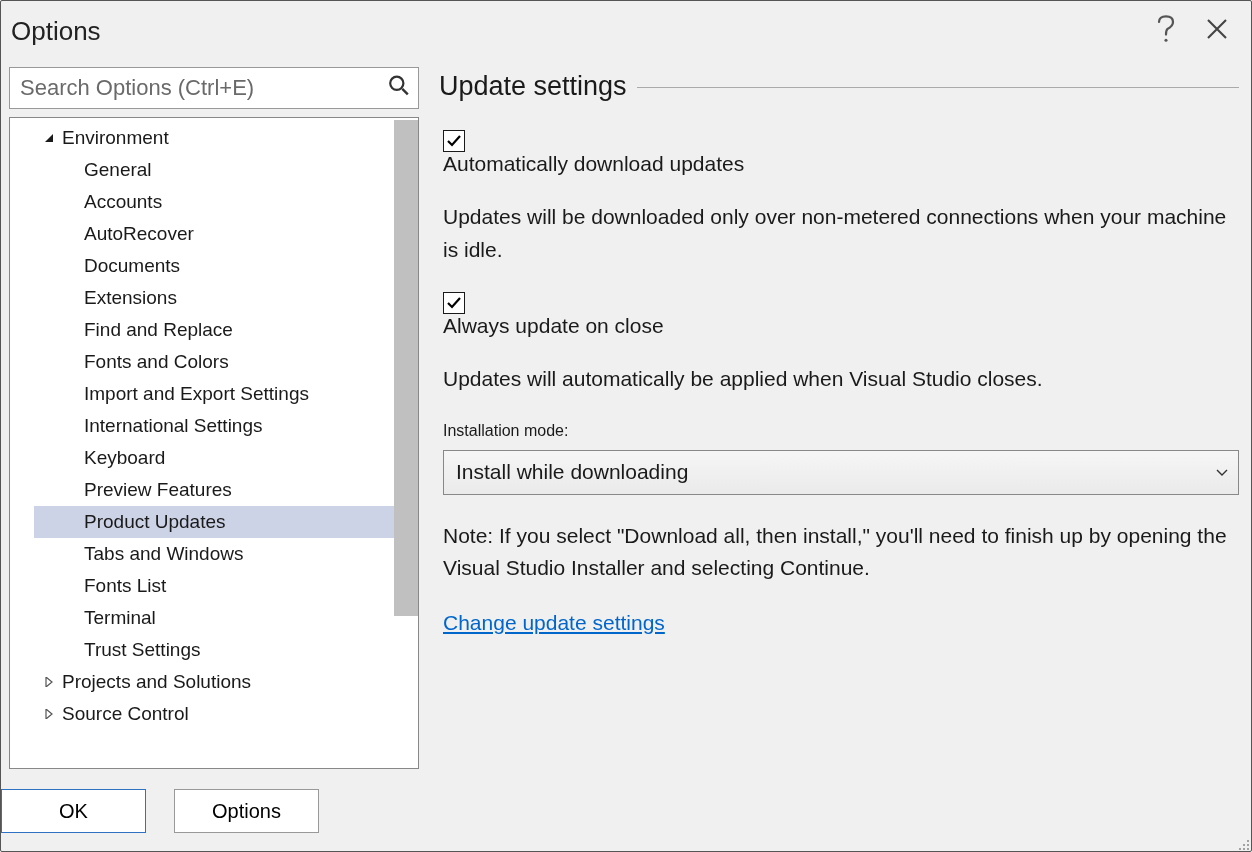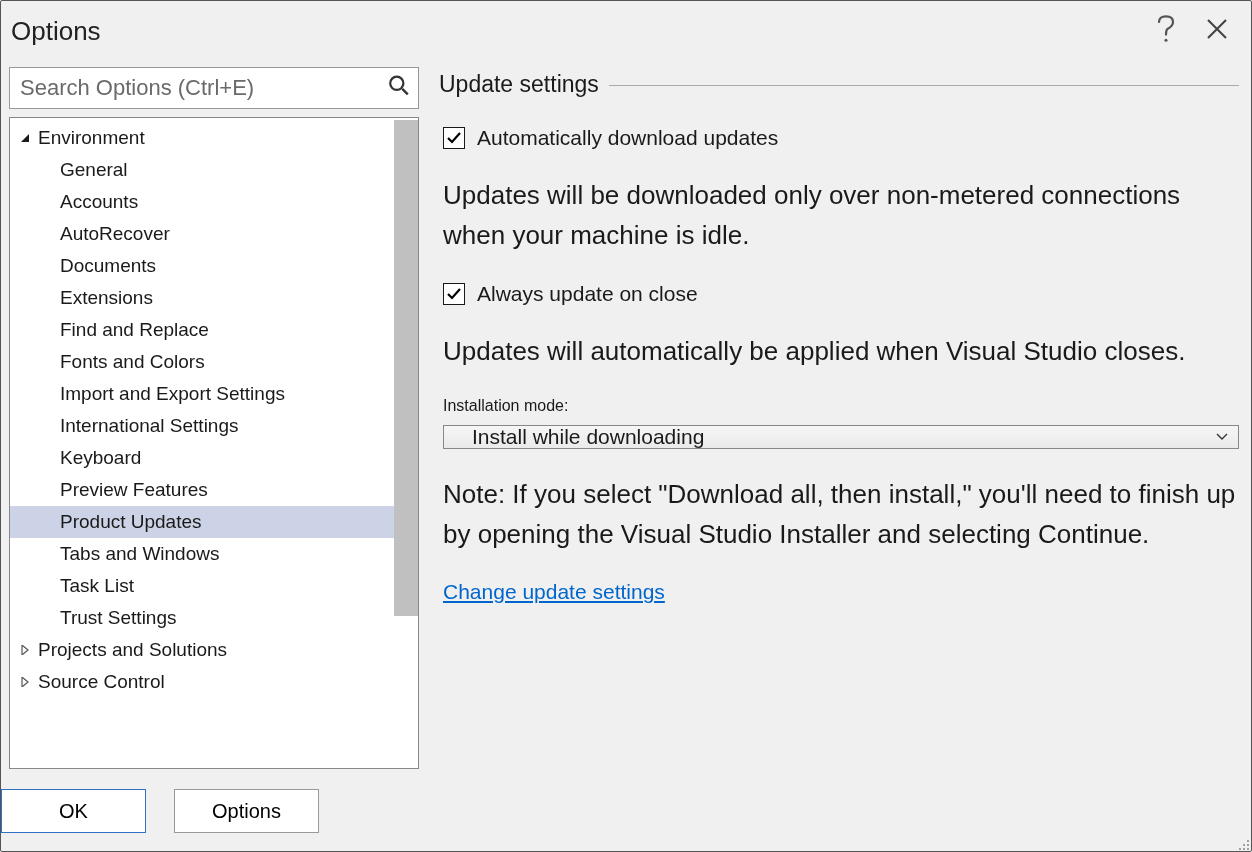--- a/index.html
+++ b/index.html
@@ -89,20 +89,21 @@
       border: 1px solid #888;
       background: #fff;
       flex: 1;
       overflow: hidden;
       position: relative;
     }
     .tree-inner {
       padding: 4px 0;
       height: 100%;
       overflow-y: hidden;
+      margin-left: 24px;
     }
     .tree-scrollbar {
       position: absolute;
       right: 0;
       top: 2px;
       width: 24px;
       height: 496px;
       background: #c0c0c0;
     }
     .tree-row {
@@ -121,52 +122,52 @@
       flex: 1;
       display: flex;
       flex-direction: column;
       padding-top: 4px;
     }
     .section-header {
       display: flex;
       align-items: center;
       gap: 10px;
       margin-bottom: 28px;
-      font-size: 23px;
+      font-size: 27px;
     }
     .section-line {
       flex: 1;
       height: 1px;
       background: #aaa;
       margin-top: 2px;
     }
     .settings-body { padding-left: 4px; font-size: 21px; }
-    .chk-row { display: flex; align-items: center; gap: 12px; margin-bottom: 8px; }
+    .chk-row { display: flex; align-items: flex-start; margin-bottom: 8px; flex-direction: column; }
     .checkbox {
       width: 22px;
       height: 22px;
       border: 1.5px solid #1a1a1a;
       display: inline-flex;
       align-items: center;
       justify-content: center;
       cursor: pointer;
       background:#fff;
     }
     .checkbox svg { width: 16px; height: 16px; }
-    .desc { font-size: 26px; color: #1a1a1a; margin-bottom: 26px; line-height: 1.55; margin-top: 25px; }
+    .desc { font-size: 21px; color: #1a1a1a; margin-bottom: 26px; line-height: 1.55; margin-top: 25px; }
     .label-row { margin-bottom: 10px; font-size: 16px; }
     .combo {
       width: 100%;
       border: 1px solid #888;
       background: linear-gradient(#f6f6f6,#eaeaea);
-      height: 24px;
+      height: 45px;
       display: flex;
       align-items: center;
       justify-content: space-between;
-      padding: 0 10px 0 28px;
+      padding: 0 10px 0 12px;
       cursor: pointer;
       margin-bottom: 18px;
       font-size: 21px;
     }
     .combo-chevron { font-size: 13px; color: #333; }
     .link {
       color: #0066cc;
       text-decoration: underline;
       cursor: pointer;
       display: inline-block;
@@ -269,21 +270,24 @@
             <div class="tree-row level-1">
               <span>Preview Features</span>
             </div>
             <div class="tree-row level-1 selected">
               <span>Product Updates</span>
             </div>
             <div class="tree-row level-1">
               <span>Tabs and Windows</span>
             </div>
             <div class="tree-row level-1">
-              <span>Task List</span>
+              <span>Fonts List</span>
+            </div>
+            <div class="tree-row level-1">
+              <span>Terminal</span>
             </div>
             <div class="tree-row level-1">
               <span>Trust Settings</span>
             </div>
             <div class="tree-row level-0">
               <span class="expand-icon">
                 <svg width="10" height="10" viewBox="0 0 10 10">
                   <path d="M2 0 L8 5 L2 10 Z" fill="none" stroke="#555" stroke-width="1.2"></path>
                 </svg>
               </span>

